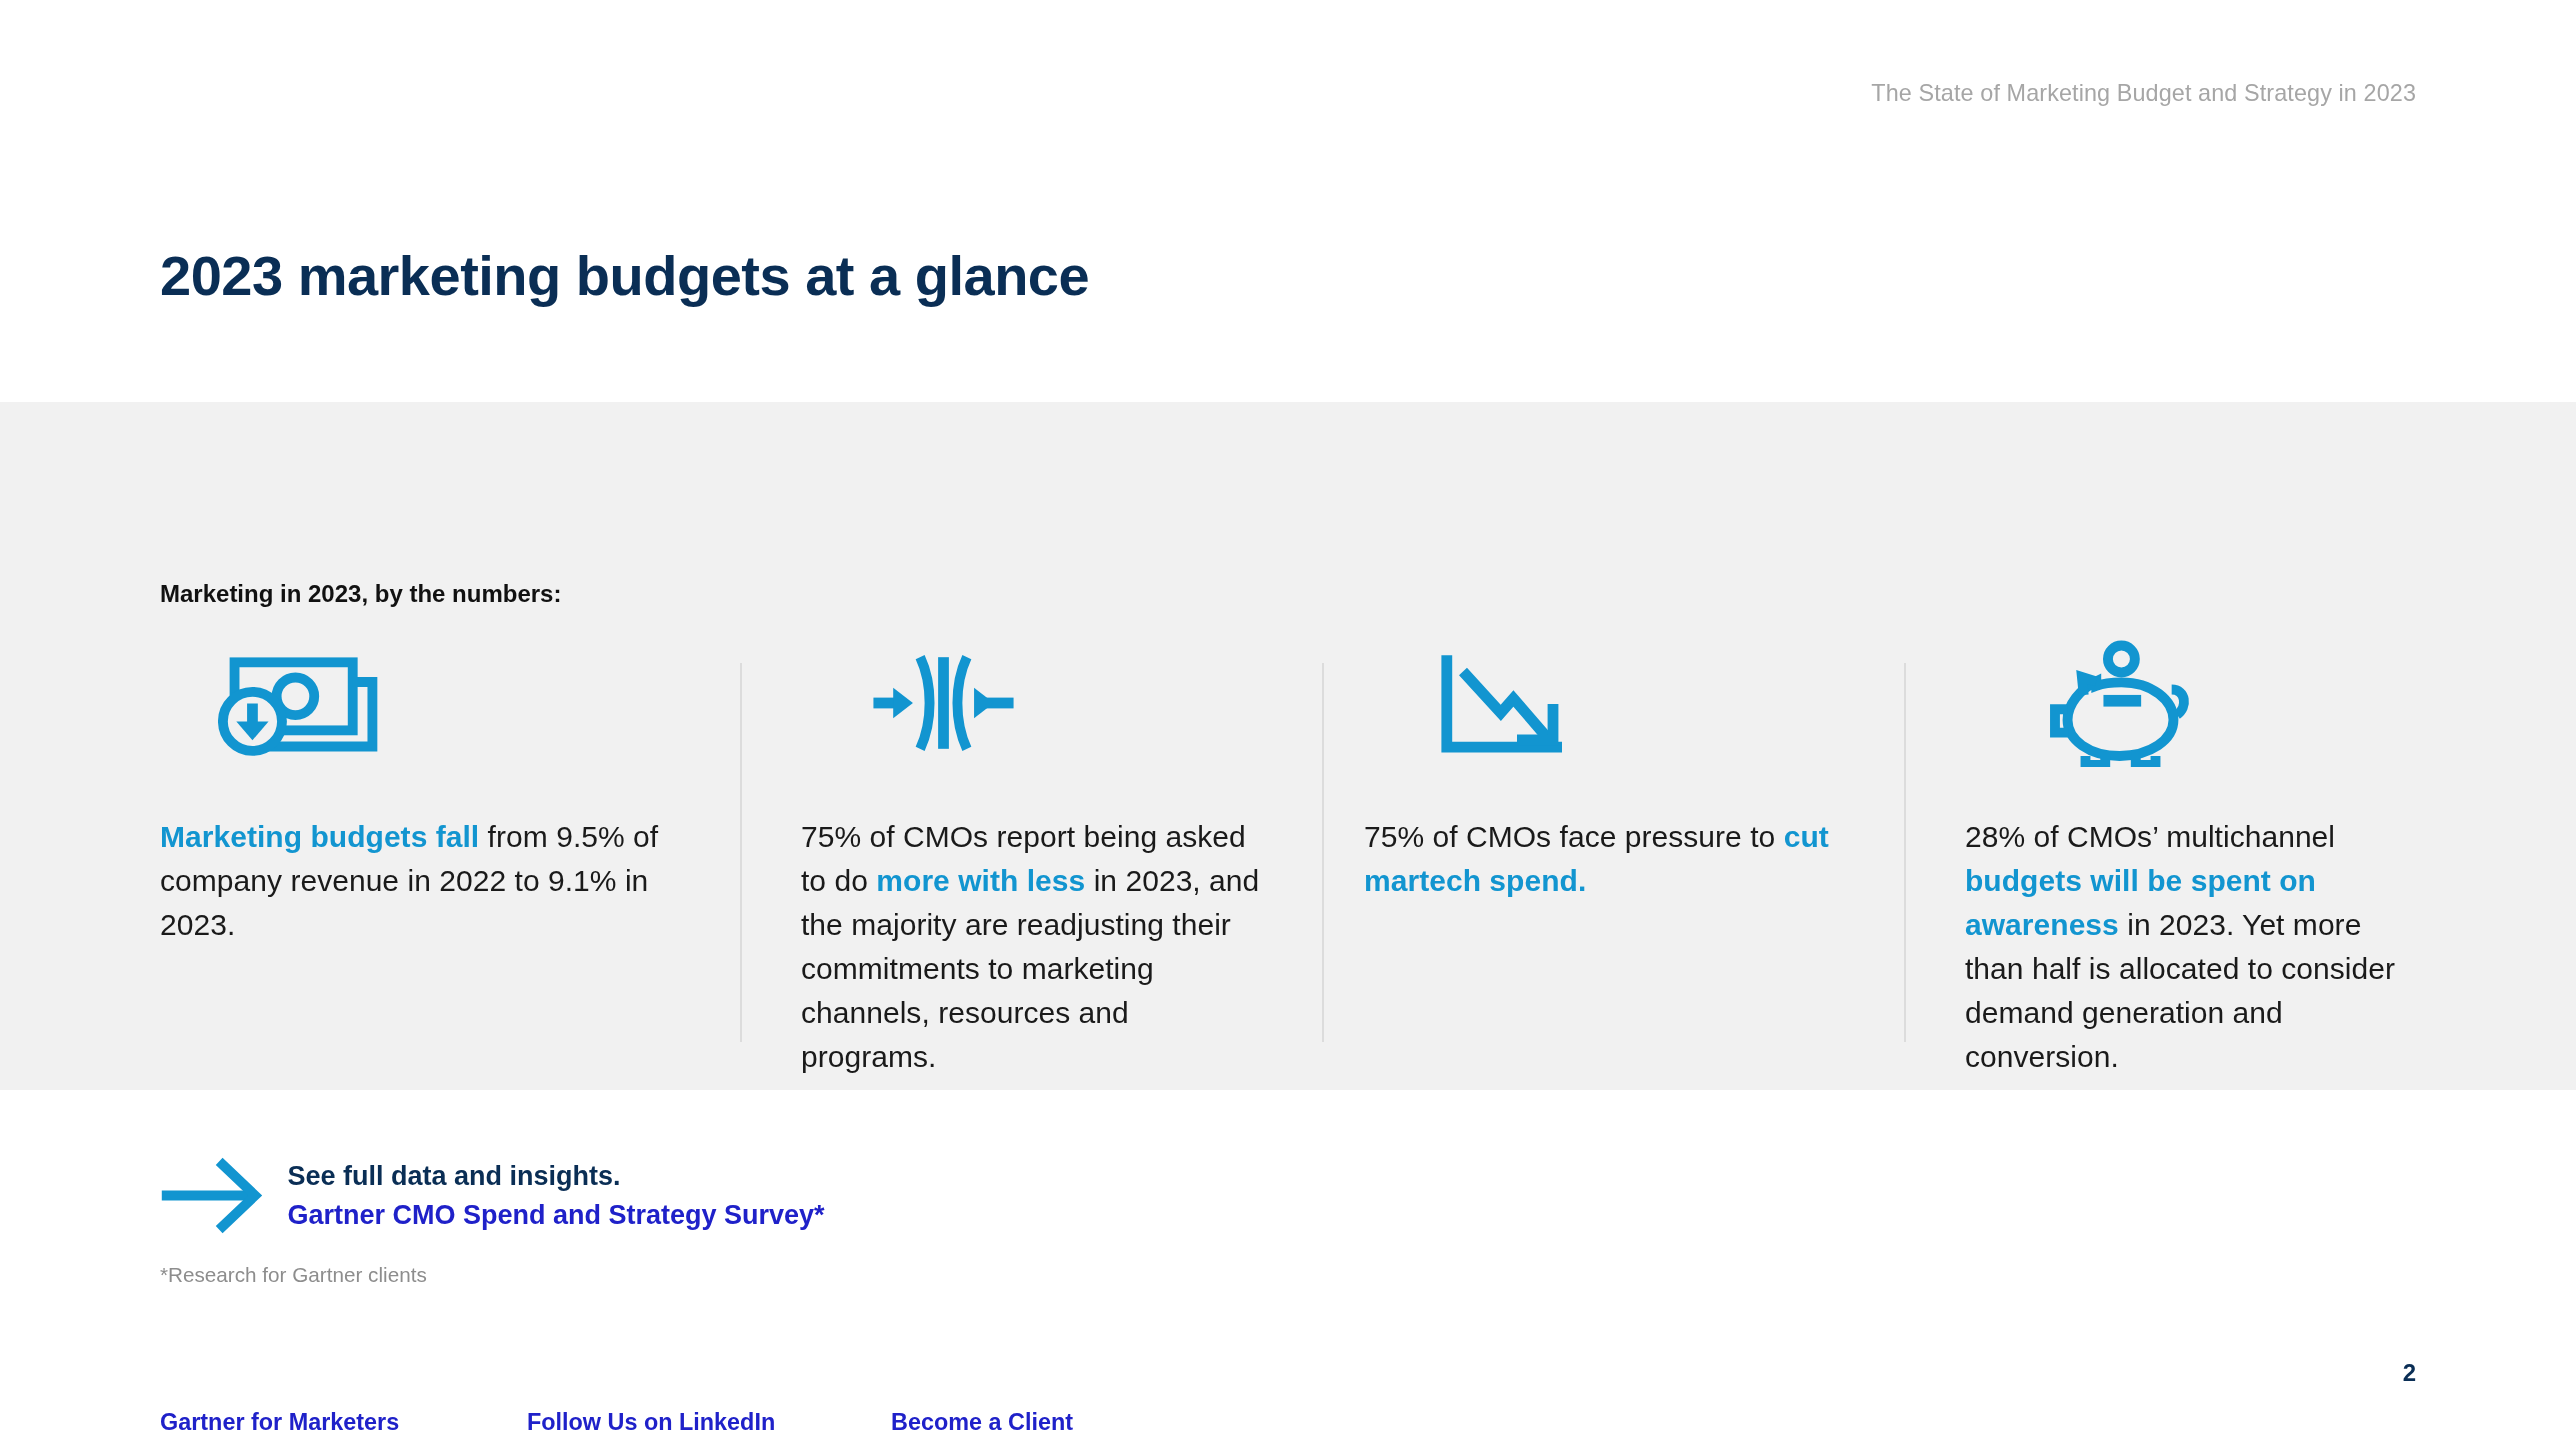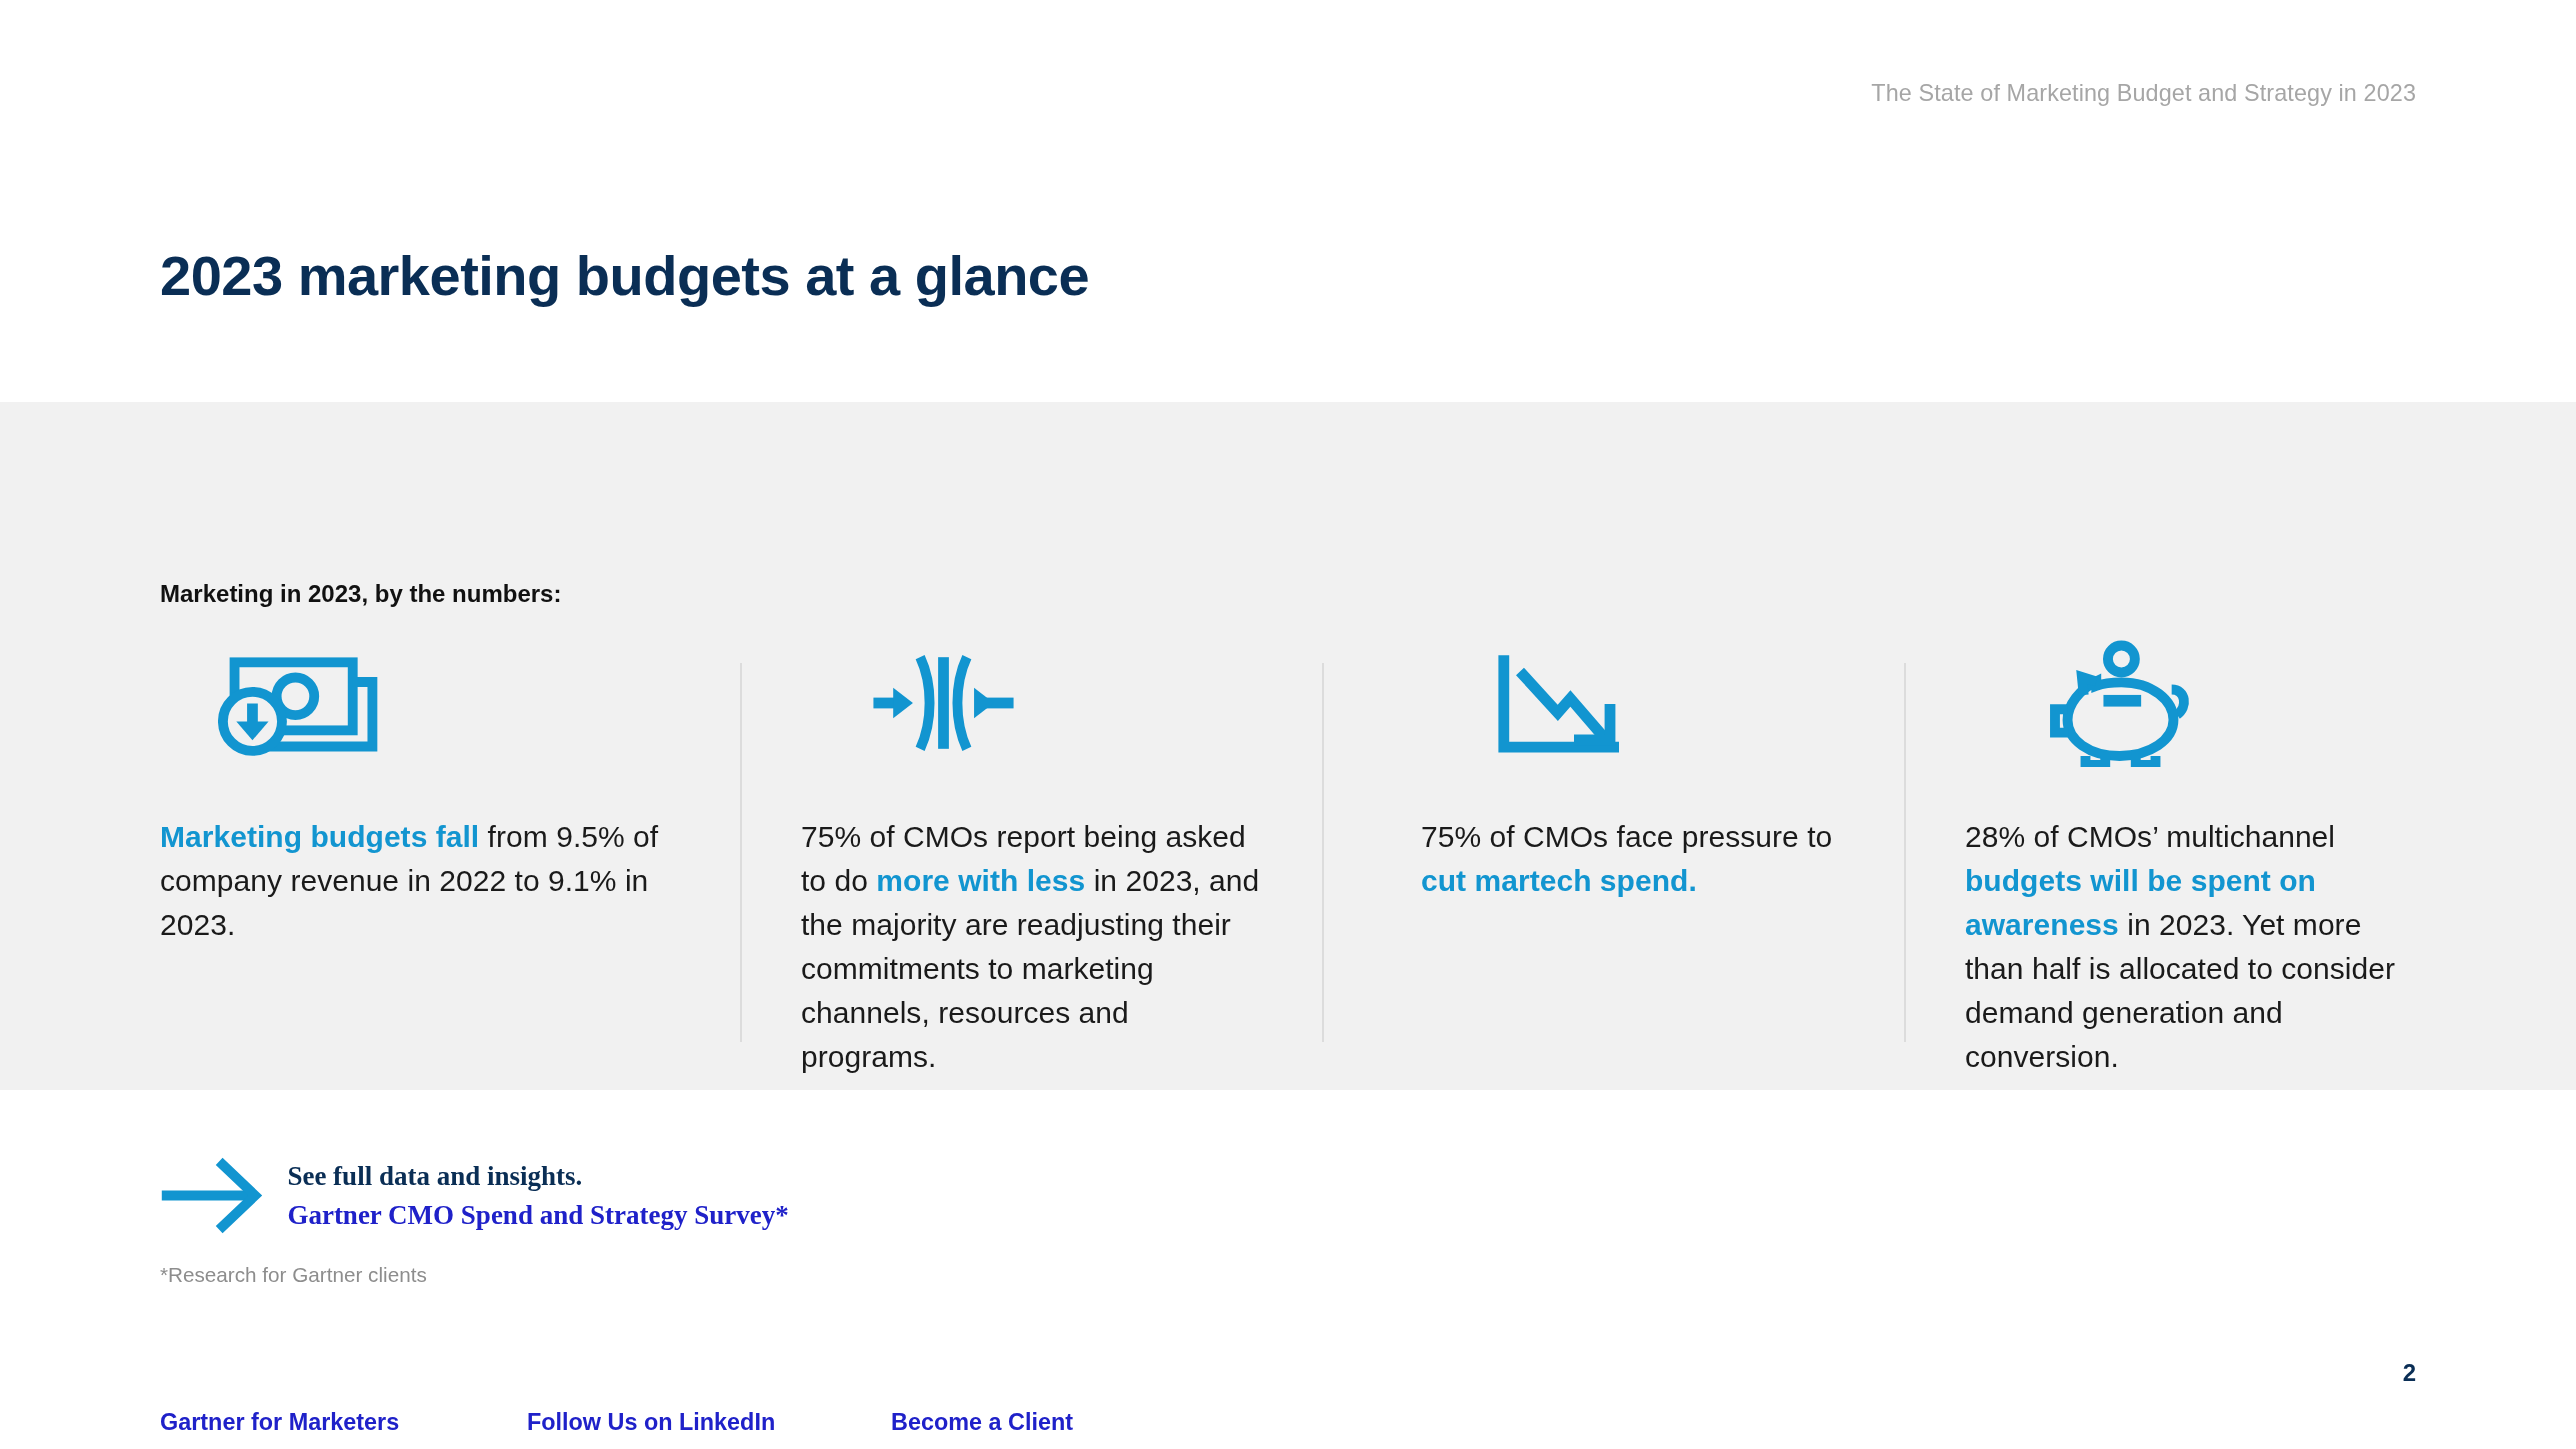--- a/index.html
+++ b/index.html
@@ -81,21 +81,21 @@
     width: 2257px;
     height: 414px;
     display: flex;
   }
   .stat-col {
     position: relative;
     box-sizing: border-box;
   }
   .stat-col.c0 { width: 580px; padding-right: 54px; }
   .stat-col.c1 { width: 582px; padding-left: 61px; padding-right: 50px; }
-  .stat-col.c2 { width: 582px; padding-left: 99px; padding-right: 45px; }
+  .stat-col.c2 { width: 582px; padding-left: 42px; padding-right: 45px; }
   .stat-col.c3 { width: 513px; padding-left: 61px; }
 
   .stat-col .divider {
     position: absolute;
     left: 0;
     top: 23.4px;
     width: 1.8px;
     height: 379px;
     background: #dcdcdc;
   }
@@ -128,21 +128,20 @@
     display: flex;
     align-items: center;
   }
   .cta-arrow {
     width: 104px;
     height: 83px;
     flex: none;
   }
   .cta-body {
     margin-left: 23.4px;
-    font-family: Liberation Serif, serif;
   }
   .cta-line1 {
     font-size: 27px;
     font-weight: bold;
     color: #0a2e55;
     line-height: 1.42;
     white-space: nowrap;
   }
   .cta-line2 {
     font-size: 27px;

